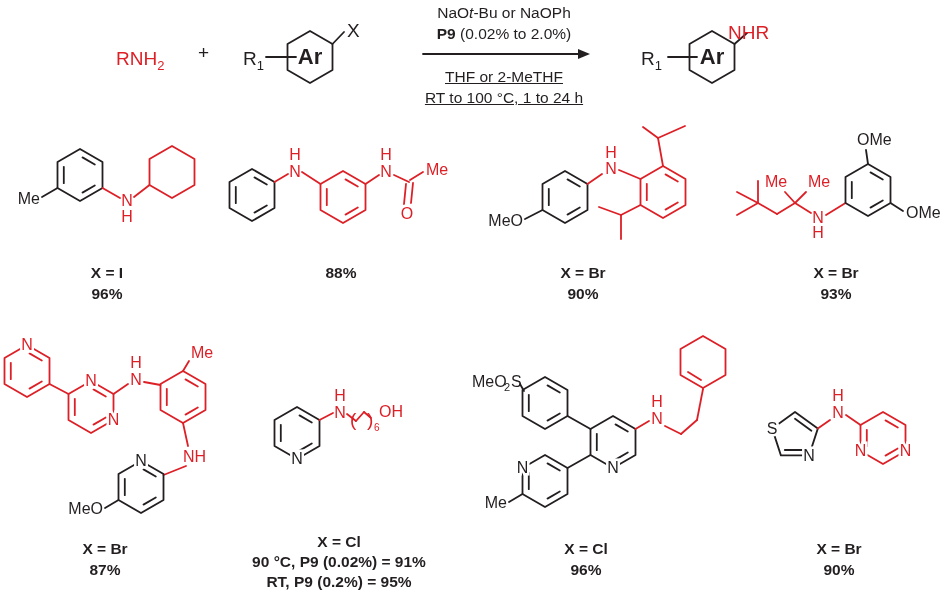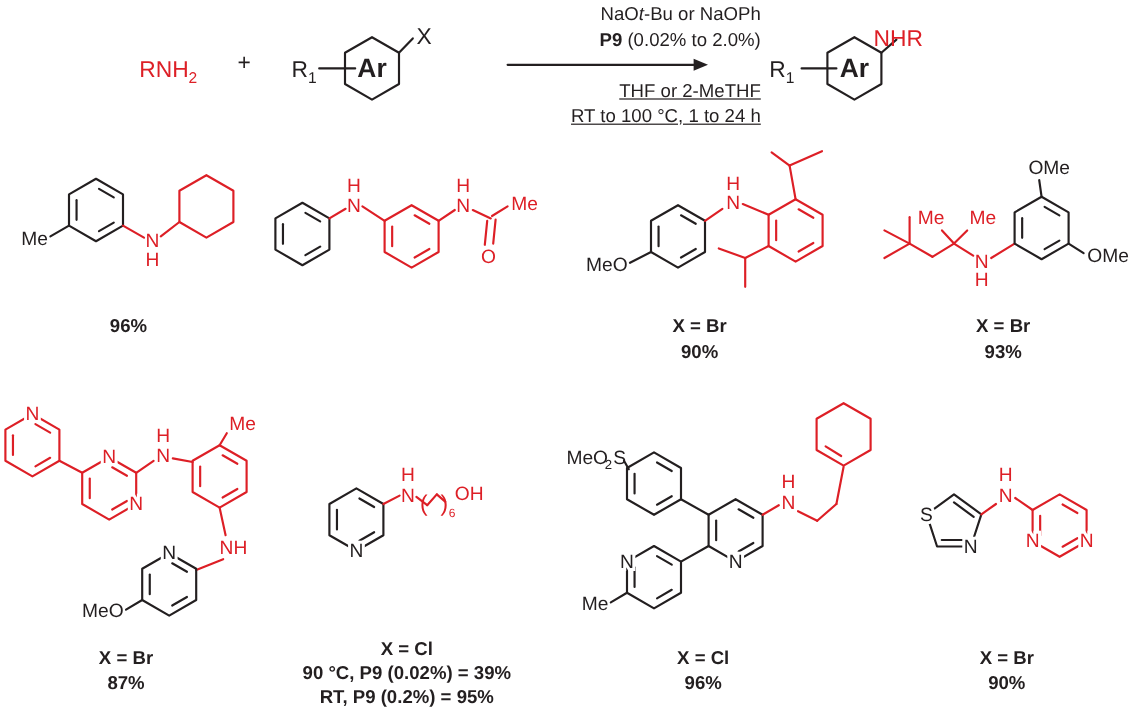--- a/index.html
+++ b/index.html
@@ -13,21 +13,21 @@
   svg text{stroke:none;font-family:"Liberation Sans",sans-serif;font-size:16px;}
   svg text.bk{fill:var(--black);stroke:none;}
   svg text.rd{fill:var(--red);stroke:none;}
   svg text.halo{paint-order:stroke;stroke:#fff;stroke-width:5px;}
   .mid{text-anchor:middle;} .end{text-anchor:end;}
   .big{font-size:19px;} .sub{font-size:11px;} .tiny{font-size:10px;} .paren{font-size:19px;}
   .arlbl{font-size:22px;font-weight:bold;}
   .htext{position:absolute;font-size:19px;white-space:nowrap;}
   .red{color:var(--red);} 
   .htext sub{font-size:13px;}
-  .cond{position:absolute;left:412px;width:222px;text-align:right;font-size:15.5px;line-height:21px;white-space:nowrap;}
+  .cond{position:absolute;left:393px;width:222px;text-align:center;font-size:15.5px;line-height:21px;white-space:nowrap;}
   .plabel{position:absolute;text-align:center;font-weight:bold;font-size:15.5px;line-height:21px;color:var(--black);white-space:nowrap;}
   .fill-poly{fill:var(--black);stroke:none;}
 </style>
 </head>
 <body>
 
 <div id="fig">
 
   <svg width="0" height="0">
     <defs>
@@ -89,20 +89,21 @@
     <text class="bk end" x="30" y="74">Me</text>
     <g class="rd">
       <line x1="92.5" y1="58" x2="110" y2="68"></line>
       <line x1="124" y1="67" x2="139.5" y2="55"></line>
       <use href="#hx" transform="translate(162,42)"></use>
     </g>
     <text class="rd mid" x="117" y="76">N</text>
     <text class="rd mid" x="117" y="92">H</text>
   </svg>
   <div class="plabel" style="left:32px;top:262px;width:150px;">
+    <div>X = I</div>
       <div>96%</div>
   </div>
 
   <svg style="left:225px;top:125px;" width="235" height="125">
     <g class="bk">
       <use href="#ar" transform="translate(27,70)"></use>
     </g>
     <g class="rd">
       <line x1="49.5" y1="57" x2="63" y2="49"></line>
       <line x1="77" y1="47" x2="95.5" y2="59"></line>
@@ -114,20 +115,21 @@
       <line x1="185" y1="55" x2="198" y2="47"></line>
     </g>
     <text class="rd mid" x="70" y="35">H</text>
     <text class="rd mid" x="70" y="52">N</text>
     <text class="rd mid" x="161" y="35">H</text>
     <text class="rd mid" x="161" y="52">N</text>
     <text class="rd mid" x="182" y="94">O</text>
     <text class="rd" x="201" y="50">Me</text>
   </svg>
   <div class="plabel" style="left:266px;top:262px;width:150px;">
+      <div>88%</div>
   </div>
 
   <svg style="left:455px;top:118px;" width="240" height="140">
     <g class="bk">
       <line x1="70" y1="101" x2="87.5" y2="92"></line>
       <use href="#ar" transform="translate(110,79)"></use>
     </g>
     <text class="bk end" x="68" y="108">MeO</text>
     <g class="rd">
       <line x1="132.5" y1="66" x2="147" y2="56"></line>
@@ -221,21 +223,21 @@
     </g>
     <text class="rd mid" x="85" y="51">H</text>
     <text class="rd mid" x="85" y="68">N</text>
     <text class="rd paren" x="95" y="76">(</text>
     <text class="rd paren" x="112" y="76">)</text>
     <text class="rd tiny" x="119" y="81">6</text>
     <text class="rd" x="124" y="67">OH</text>
   </svg>
   <div class="plabel" style="left:209px;top:532px;width:260px;line-height:20px;">
     <div>X = Cl</div>
-      <div>90 °C, P9 (0.02%) = 39%</div>
+      <div>90 °C, P9 (0.02%) = 91%</div>
       <div>RT, P9 (0.2%) = 95%</div>
   </div>
 
   <svg style="left:470px;top:330px;" width="278" height="195">
     <g class="bk">
       <line x1="50" y1="54" x2="54" y2="61"></line>
       <use href="#ar" transform="translate(75,73)"></use>
       <line x1="97.5" y1="86" x2="120.5" y2="99"></line>
       <use href="#ar" transform="translate(143,112)"></use>
       <line x1="120.5" y1="125" x2="97.5" y2="138"></line>

